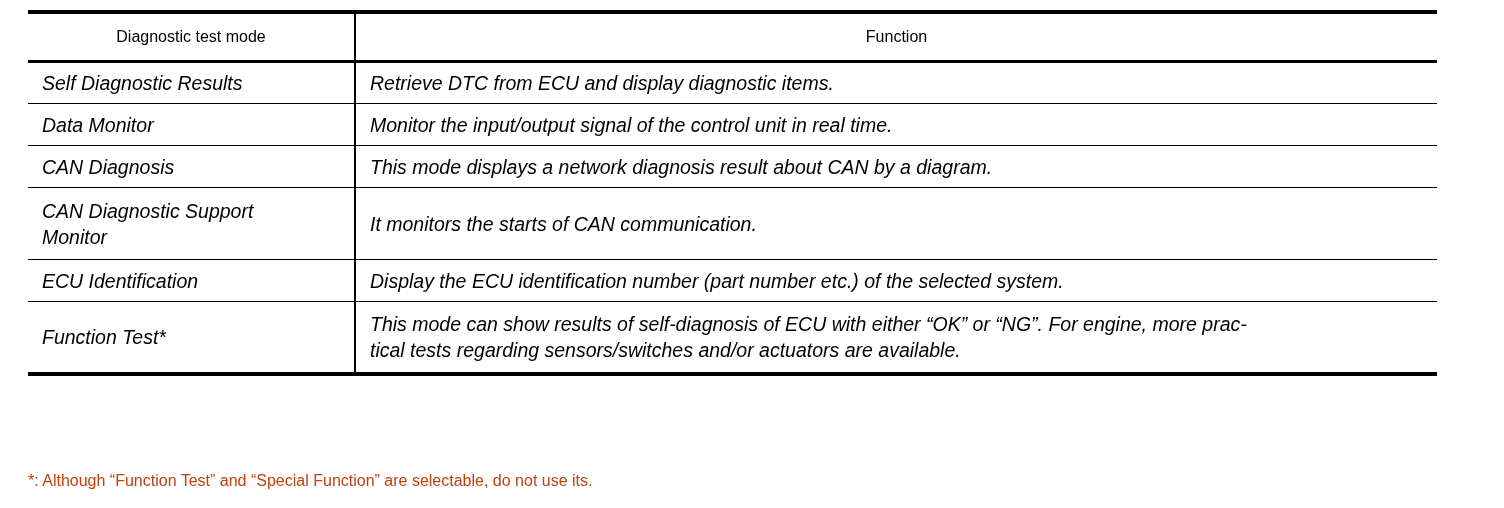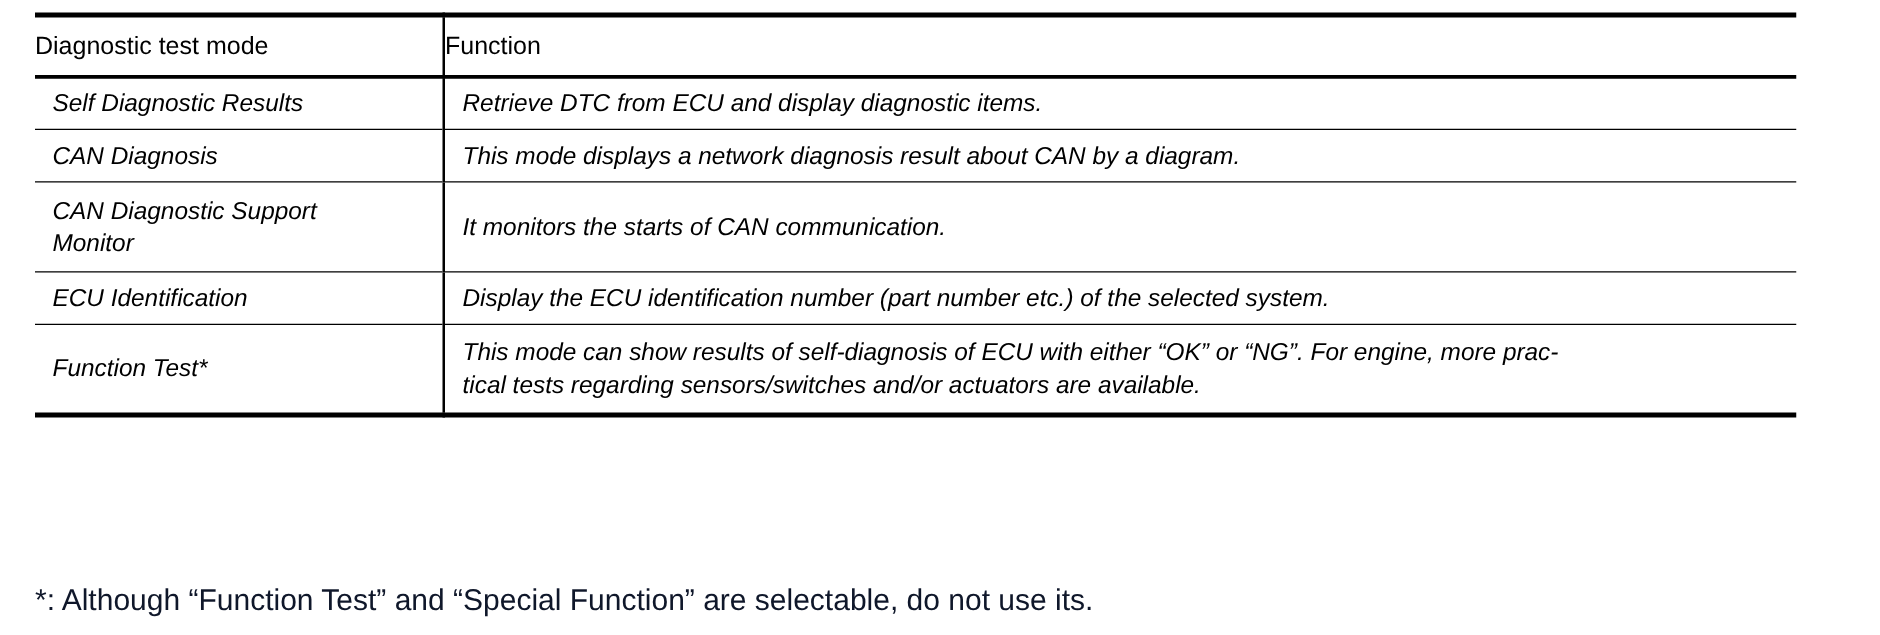--- a/index.html
+++ b/index.html
@@ -57,22 +57,22 @@
 
   
   table.dtm th.mode,
   table.dtm td.mode {
     border-right: 2px solid #000;
   }
 
   
   table.dtm thead th {
     height: 46px;
-    text-align: left;
-    font-size: 20px;
+    text-align: center;
+    font-size: 16px;
   }
   table.dtm thead tr {
     border-bottom: 3px solid #000;
   }
 
   
   table.dtm tbody tr {
     border-bottom: 1.5px solid #000;
   }
   table.dtm tbody tr:last-child {
@@ -94,23 +94,23 @@
     display: block;
     white-space: pre-line;
     font-style: italic;
   }
 
   .footnote {
     position: absolute;
     left: 28px;
     top: 468px;
     width: 1440px;
-    font-size: 24px;
+    font-size: 16px;
     line-height: 26px;
-    color: #0f172a;
+    color: #c2410c;
   }
 </style>
 </head>
 <body>
 
 <div class="page">
 
   <div class="table-wrap">
     <table class="dtm">
       <colgroup>
@@ -127,20 +127,28 @@
 
         <tr class="row-h1">
           <td class="mode">
             <span class="mode-text">Self Diagnostic Results</span>
           </td>
           <td class="func">
             <span class="func-text">Retrieve DTC from ECU and display diagnostic items.</span>
           </td>
         </tr>
 
+        <tr class="row-h1">
+          <td class="mode">
+            <span class="mode-text">Data Monitor</span>
+          </td>
+          <td class="func">
+            <span class="func-text">Monitor the input/output signal of the control unit in real time.</span>
+          </td>
+        </tr>
 
         <tr class="row-h1">
           <td class="mode">
             <span class="mode-text">CAN Diagnosis</span>
           </td>
           <td class="func">
             <span class="func-text">This mode displays a network diagnosis result about CAN by a diagram.</span>
           </td>
         </tr>
 

